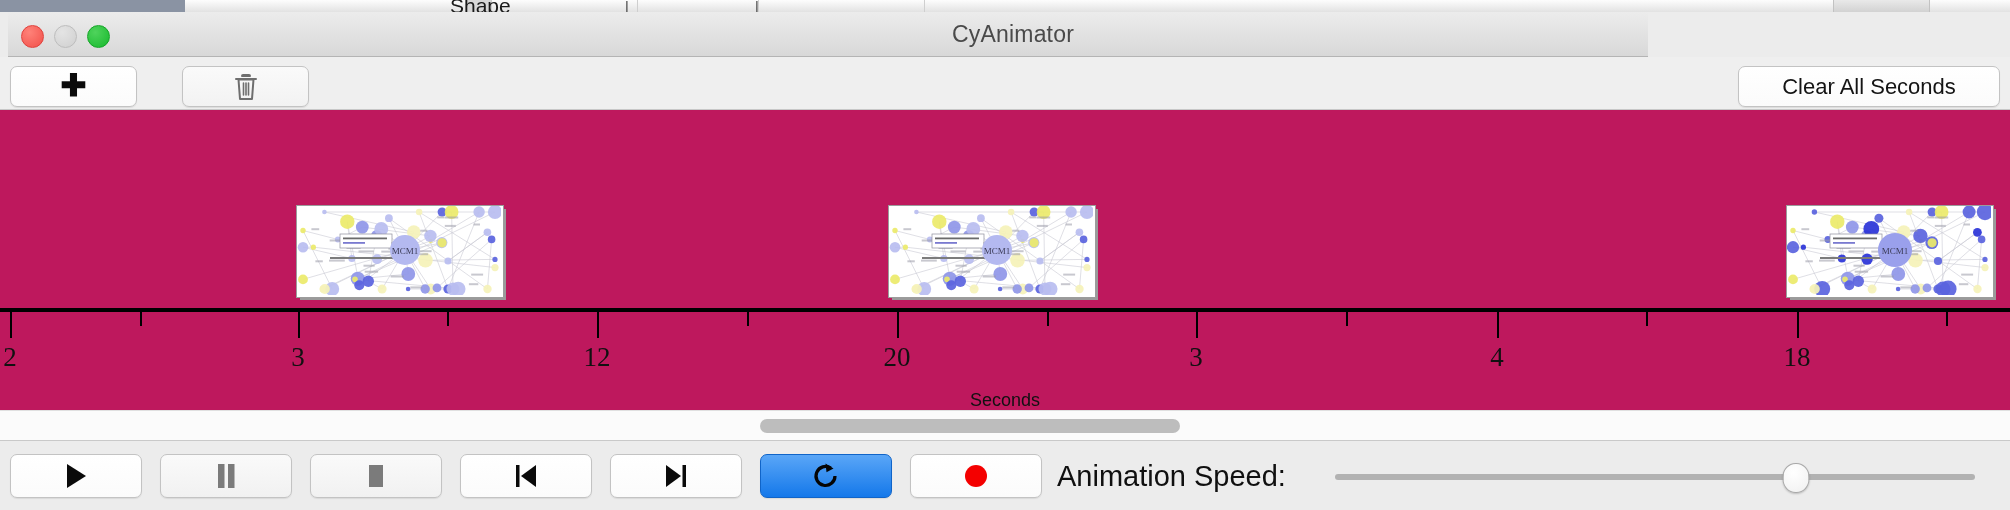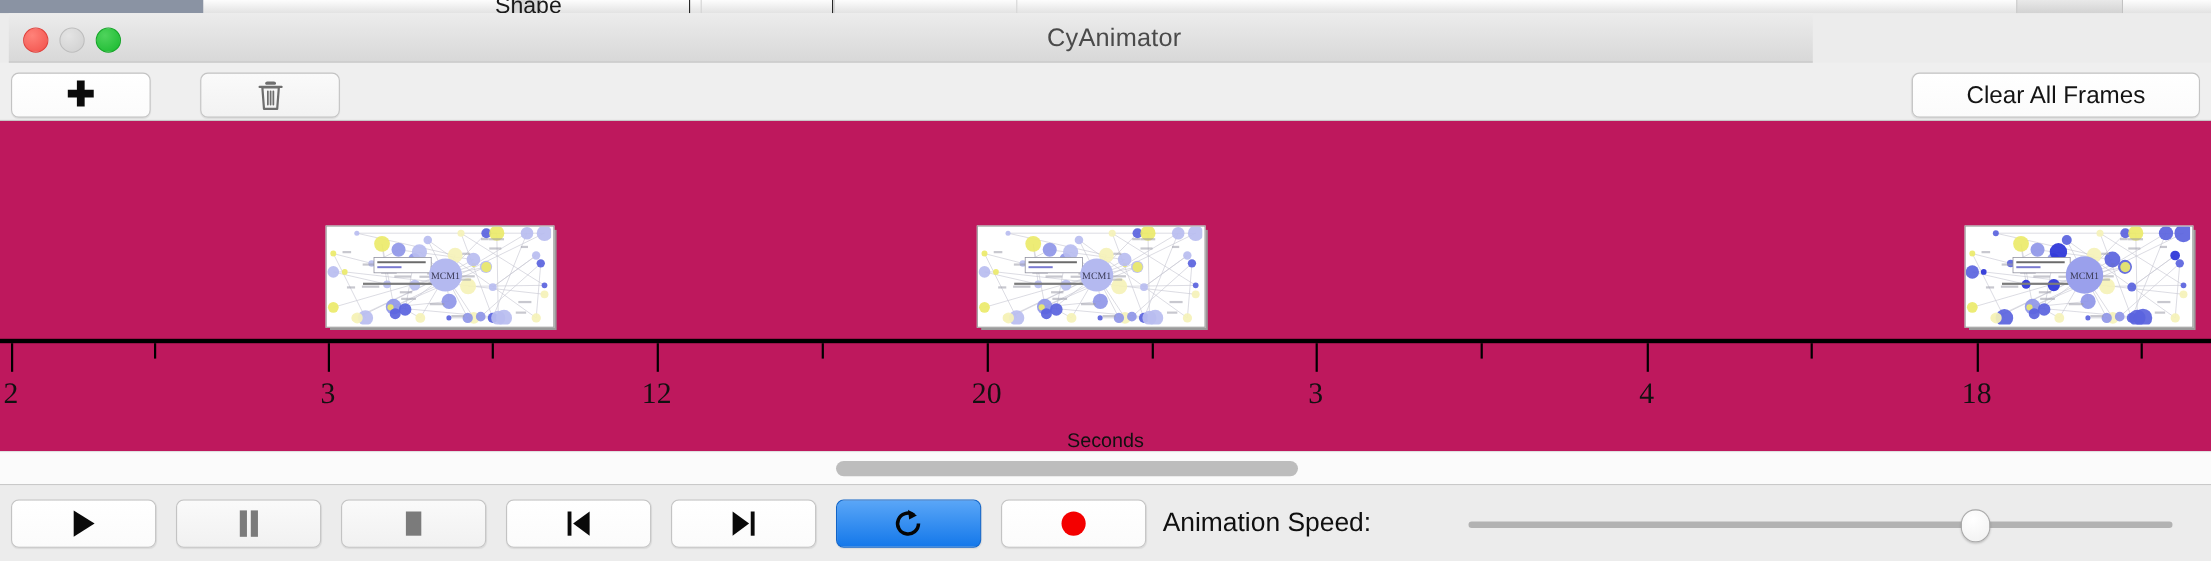--- a/index.html
+++ b/index.html
@@ -216,21 +216,21 @@
     display:flex; align-items:center; justify-content:center;
     cursor:pointer; box-sizing:border-box;
   }
   .cbtn.dim { background: linear-gradient(180deg,#fafafa,#f1f1f1); }
   .cbtn.active {
     background: linear-gradient(180deg,#5aa6f7 0%,#1478ea 100%);
     border:1px solid #1064c8;
   }
   .speed-label {
     position:absolute; left:1057px; top:13px; height:44px;
-    line-height:44px; font-size:24px; color:#101010; white-space:nowrap;
+    line-height:44px; font-size:29px; color:#101010; white-space:nowrap;
   }
   .slider {
     position:absolute; left:1335px; top:33px; width:640px; height:6px;
     background:#b2b2b2; border-radius:3px;
   }
   .slider-thumb {
     position:absolute; top:-11px; width:25px; height:28px;
     background: radial-gradient(circle at 40% 30%, #ffffff, #f0f0f0);
     border:1px solid #a9a9a9; border-radius:13px/14px;
     box-shadow:0 1px 2px rgba(0,0,0,.2);
@@ -279,21 +279,21 @@
       <span>
         <svg width="26" height="30" viewBox="0 0 26 30">
           <path d="M3 7 h20 M10 4 h6 M9 4 a1 1 0 0 1 1 -1 h6 a1 1 0 0 1 1 1" stroke="#6e6e6e" stroke-width="2" fill="none" stroke-linecap="round"></path>
           <path d="M5.5 7.5 L7 27 h12 L20.5 7.5 Z" stroke="#6e6e6e" stroke-width="2" fill="none" stroke-linejoin="round"></path>
           <path d="M10.5 11 v12 M13 11 v12 M15.5 11 v12" stroke="#6e6e6e" stroke-width="1.6" fill="none" stroke-linecap="round"></path>
         </svg>
       </span>
     </div>
 
     <div class="tbtn clear">
-      <span>Clear All Frames</span>
+      <span>Clear All Seconds</span>
     </div>
   </div>
 
   <div class="timeline-panel">
 
     <div class="frames-layer" id="frames-layer">
         <div class="frame" style="left: 296px; top: 95px;">
           <div class="shadow"></div>
           <div class="canvas">
             <svg width="204" height="89" viewBox="0 0 204 89">

